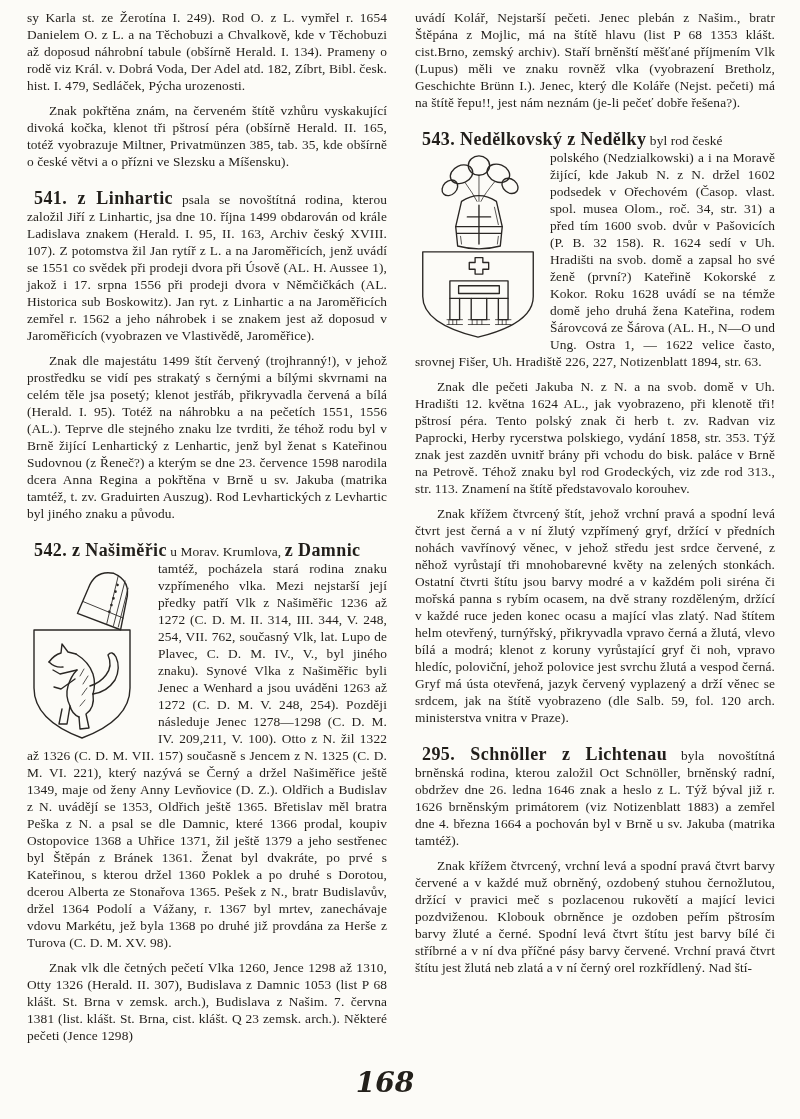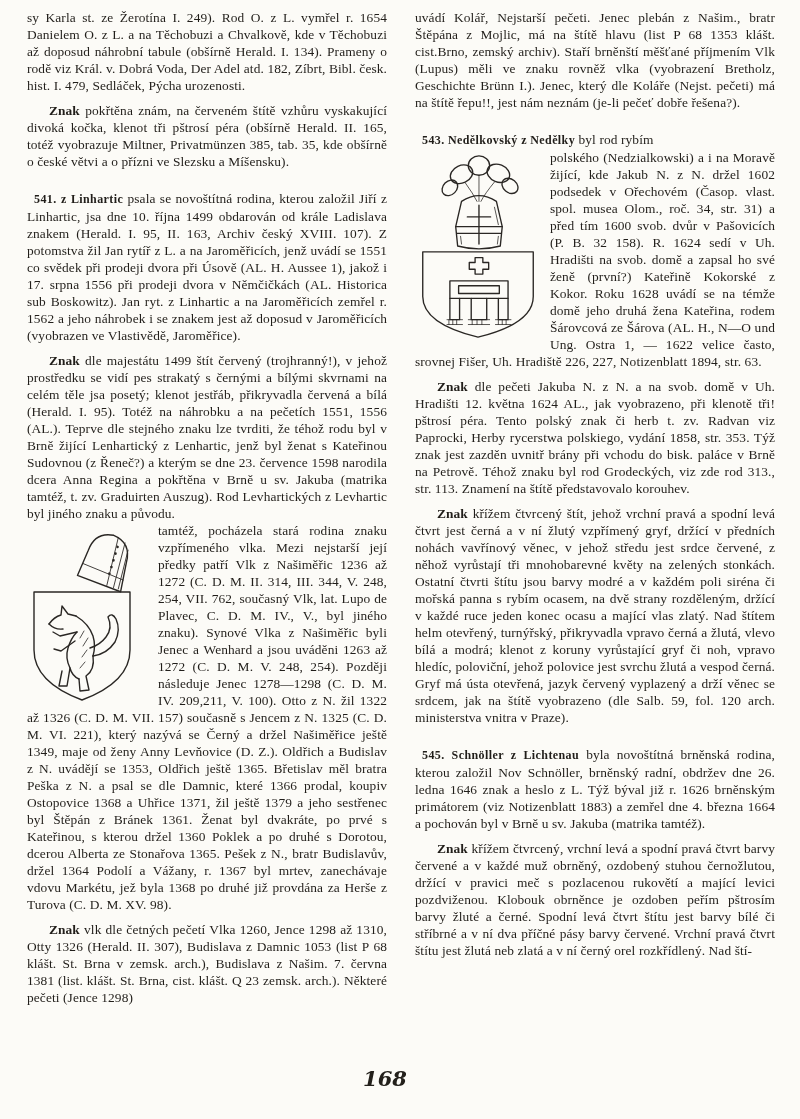--- a/index.html
+++ b/index.html
@@ -18,53 +18,54 @@
     width:360px;flex:0 0 360px;
     font-size:13.4px;line-height:17px;
     text-align:justify;
     letter-spacing:0.1px;
   }
   .para{margin:0;}
   .gap-top{margin-top:8px;}
   .sec-top{margin-top:20px;}
   .ind{text-indent:22px;}
   .ind-sm{text-indent:7px;}
-  .b{font-weight:700;}
-  .shead{font-weight:700;font-size:12px;letter-spacing:0.4px;}
+  .b{font-weight:400;}
+  .shead{font-weight:700;font-size:18px;letter-spacing:0.4px;}
   .figure{
     float:left;
     margin:2px 9px 3px 0;
   }
   .clear{clear:left;}
   .pagenum{
     position:absolute;top:1066px;left:0;right:30px;
     text-align:center;
     font-family:"DejaVu Serif",serif;
     font-style:italic;font-weight:700;
-    font-size:21px;color:#23201b;
+    font-size:28px;color:#23201b;
   }
   svg .ln{fill:none;stroke:#2a2724;stroke-width:1.4;stroke-linejoin:round;stroke-linecap:round;}
   svg .thin{fill:none;stroke:#2a2724;stroke-width:0.8;stroke-linecap:round;}
   svg .dot{fill:#2a2724;stroke:none;}
 </style>
 </head>
 <body>
 
 <div class="page">
   <div class="columns">
 
     <div class="col">
       <p class="para"><span>sy Karla st. ze Žerotína I. 249). Rod O. z L. vymřel r. 1654 Danielem O. z L. a na Těchobuzi a Chvalkově, kde v Těchobuzi až doposud náhrobní tabule (obšírně Herald. I. 134). Prameny o rodě viz Král. v. Dobrá Voda, Der Adel atd. 182, Zíbrt, Bibl. česk. hist. I. 479, Sedláček, Pýcha urozenosti.</span></p>
 
       <p class="para gap-top ind"><span class="b">Znak</span><span> pokřtěna znám, na červeném štítě vzhůru vyskakující divoká kočka, klenot tři pštrosí péra (obšírně Herald. II. 165, totéž vyobrazuje Miltner, Privatmünzen 385, tab. 35, kde obšírně o české větvi a o přízni ve Slezsku a Míšensku).</span></p>
 
       <p class="para sec-top ind-sm"><span class="shead">541. z Linhartic</span><span> psala se novoštítná rodina, kterou založil Jiří z Linhartic, jsa dne 10. října 1499 obdarován od krále Ladislava znakem (Herald. I. 95, II. 163, Archiv český XVIII. 107). Z potomstva žil Jan rytíř z L. a na Jaroměřicích, jenž uvádí se 1551 co svědek při prodeji dvora při Úsově (AL. H. Aussee 1), jakož i 17. srpna 1556 při prodeji dvora v Němčičkách (AL. Historica sub Boskowitz). Jan ryt. z Linhartic a na Jaroměřicích zemřel r. 1562 a jeho náhrobek i se znakem jest až doposud v Jaroměřicích (vyobrazen ve Vlastivědě, Jaroměřice).</span></p>
 
       <p class="para gap-top ind"><span class="b">Znak</span><span> dle majestátu 1499 štít červený (trojhranný!), v jehož prostředku se vidí pes strakatý s černými a bílými skvrnami na celém těle jsa posetý; klenot jestřáb, přikryvadla červená a bílá (Herald. I. 95). Totéž na náhrobku a na pečetích 1551, 1556 (AL.). Teprve dle stejného znaku lze tvrditi, že téhož rodu byl v Brně žijící Lenhartický z Lenhartic, jenž byl ženat s Kateřinou Sudovnou (z Řeneč?) a kterým se dne 23. července 1598 narodila dcera Anna Regina a pokřtěna v Brně u sv. Jakuba (matrika tamtéž, t. zv. Graduirten Auszug). Rod Levhartických z Levhartic byl jiného znaku a původu.</span></p>
 
+      <p class="para sec-top ind-sm"><span class="shead">542. z Našiměřic</span><span> u Morav. Krumlova, </span><span class="shead">z Damnic</span></p>
 
       <div class="para">
         <svg class="figure" width="122" height="182" viewBox="0 0 122 182" aria-hidden="true">
           <g transform="rotate(17 78 40)">
             <path class="ln" d="M58,32 Q59,12 78,10 Q97,12 98,32 L101,62 L55,59 Z"></path>
             <path class="thin" d="M83,11 L86,60"></path>
             <path class="thin" d="M91,14 L93,60 M96,20 L98,60"></path>
             <circle class="dot" cx="85" cy="20" r="1.3"></circle>
               <circle class="dot" cx="85" cy="27" r="1.3"></circle>
             <circle class="dot" cx="85" cy="34" r="1.3"></circle>
@@ -89,21 +90,21 @@
           </g>
         </svg><span>tamtéž, pocházela stará rodina znaku vzpřímeného vlka. Mezi nejstarší její předky patří Vlk z Našiměřic 1236 až 1272 (C. D. M. II. 314, III. 344, V. 248, 254, VII. 762, současný Vlk, lat. Lupo de Plavec, C. D. M. IV., V., byl jiného znaku). Synové Vlka z Našiměřic byli Jenec a Wenhard a jsou uváděni 1263 až 1272 (C. D. M. V. 248, 254). Později následuje Jenec 1278—1298 (C. D. M. IV. 209,211, V. 100). Otto z N. žil 1322 až 1326 (C. D. M. VII. 157) současně s Jencem z N. 1325 (C. D. M. VI. 221), který nazývá se Černý a držel Našiměřice ještě 1349, maje od ženy Anny Levňovice (D. Z.). Oldřich a Budislav z N. uvádějí se 1353, Oldřich ještě 1365. Břetislav měl bratra Peška z N. a psal se dle Damnic, které 1366 prodal, koupiv Ostopovice 1368 a Uhřice 1371, žil ještě 1379 a jeho sestřenec byl Štěpán z Bránek 1361. Ženat byl dvakráte, po prvé s Kateřinou, s kterou držel 1360 Poklek a po druhé s Dorotou, dcerou Alberta ze Stonařova 1365. Pešek z N., bratr Budislavův, držel 1364 Podolí a Vážany, r. 1367 byl mrtev, zanechávaje vdovu Markétu, jež byla 1368 po druhé již provdána za Herše z Turova (C. D. M. XV. 98).</span>
       </div>
 
       <p class="para gap-top ind clear"><span class="b">Znak</span><span> vlk dle četných pečetí Vlka 1260, Jence 1298 až 1310, Otty 1326 (Herald. II. 307), Budislava z Damnic 1053 (list P 68 klášt. St. Brna v zemsk. arch.), Budislava z Našim. 7. června 1381 (list. klášt. St. Brna, cist. klášt. Q 23 zemsk. arch.). Některé pečeti (Jence 1298)</span></p>
     </div>
 
     <div class="col">
       <p class="para"><span>uvádí Kolář, Nejstarší pečeti. Jenec plebán z Našim., bratr Štěpána z Mojlic, má na štítě hlavu (list P 68 1353 klášt. cist.Brno, zemský archiv). Staří brněnští měšťané příjmením Vlk (Lupus) měli ve znaku rovněž vlka (vyobrazení Bretholz, Geschichte Brünn I.). Jenec, který dle Koláře (Nejst. pečeti) má na štítě řepu!!, jest nám neznám (je-li pečeť dobře řešena?).</span></p>
 
-      <p class="para sec-top ind-sm"><span class="shead">543. Nedělkovský z Nedělky</span><span> byl rod rybím</span></p>
+      <p class="para sec-top ind-sm"><span class="shead">543. Nedělkovský z Nedělky</span><span> byl rod české</span></p>
 
       <div class="para">
         <svg class="figure" width="126" height="190" viewBox="0 0 126 196" aria-hidden="true">
           <g>
             <ellipse class="ln" cx="46" cy="24" rx="12" ry="9" transform="rotate(-25 46 24)"></ellipse>
             <ellipse class="ln" cx="64" cy="15" rx="11" ry="10"></ellipse>
             <ellipse class="ln" cx="84" cy="23" rx="12" ry="9" transform="rotate(22 84 23)"></ellipse>
             <ellipse class="ln" cx="34" cy="38" rx="9" ry="7" transform="rotate(-45 34 38)"></ellipse>
             <ellipse class="ln" cx="96" cy="36" rx="9" ry="7" transform="rotate(40 96 36)"></ellipse>
             <path class="thin" d="M50,33 Q58,44 62,52 M64,25 L64,52 M80,32 Q70,44 66,52"></path>
@@ -127,20 +128,20 @@
             <path class="thin" d="M31,174 h16 M31,179 h16 M33,174 v5 M37,174 v5 M41,174 v5 M53,174 h22 M53,179 h22 M57,174 v5 M62,174 v5 M67,174 v5 M81,174 h16 M81,179 h16 M84,174 v5 M88,174 v5 M92,174 v5"></path>
           </g>
         </svg><span>polského (Nedzialkowski) a i na Moravě žijící, kde Jakub N. z N. držel 1602 podsedek v Ořechovém (Časop. vlast. spol. musea Olom., roč. 34, str. 31) a před tím 1600 svob. dvůr v Pašovicích (P. B. 32 158). R. 1624 sedí v Uh. Hradišti na svob. domě a zapsal ho své ženě (první?) Kateřině Kokorské z Kokor. Roku 1628 uvádí se na témže domě jeho druhá žena Kateřina, rodem Šárovcová ze Šárova (AL. H., N—O und Ung. Ostra 1, — 1622 velice často, srovnej Fišer, Uh. Hradiště 226, 227, Notizenblatt 1894, str. 63.</span>
       </div>
 
       <p class="para gap-top ind clear"><span class="b">Znak</span><span> dle pečeti Jakuba N. z N. a na svob. domě v Uh. Hradišti 12. května 1624 AL., jak vyobrazeno, při klenotě tři! pštrosí péra. Tento polský znak či herb t. zv. Radvan viz Paprocki, Herby rycerstwa polskiego, vydání 1858, str. 353. Týž znak jest zazděn uvnitř brány při vchodu do bisk. paláce v Brně na Petrově. Téhož znaku byl rod Grodeckých, viz zde rod 313., str. 113. Znamení na štítě představovalo korouhev.</span></p>
 
 
       <p class="para gap-top ind"><span class="b">Znak</span><span> křížem čtvrcený štít, jehož vrchní pravá a spodní levá čtvrt jest černá a v ní žlutý vzpřímený gryf, držící v předních nohách vavřínový věnec, v jehož středu jest srdce červené, z něhož vyrůstají tři mnohobarevné květy na zelených stonkách. Ostatní čtvrti štítu jsou barvy modré a v každém poli siréna či mořská panna s rybím ocasem, na dvě strany rozděleným, držící v každé ruce jeden konec ocasu a mající vlas zlatý. Nad štítem helm otevřený, turnýřský, přikryvadla vpravo černá a žlutá, vlevo bílá a modrá; klenot z koruny vyrůstající gryf či noh, vpravo hledíc, poloviční, jehož polovice jest svrchu žlutá a vespod černá. Gryf má ústa otevřená, jazyk červený vyplazený a drží věnec se srdcem, jak na štítě vyobrazeno (dle Salb. 59, fol. 120 arch. ministerstva vnitra v Praze).</span></p>
 
-      <p class="para sec-top ind-sm"><span class="shead">545. Schnöller z Lichtenau</span><span> byla novoštítná brněnská rodina, kterou založil Nov Schnöller, brněnský radní, obdržev dne 26. ledna 1646 znak a heslo z L. Týž býval již r. 1626 brněnským primátorem (viz Notizenblatt 1883) a zemřel dne 4. března 1664 a pochován byl v Brně u sv. Jakuba (matrika tamtéž).</span></p>
+      <p class="para sec-top ind-sm"><span class="shead">295. Schnöller z Lichtenau</span><span> byla novoštítná brněnská rodina, kterou založil Oct Schnöller, brněnský radní, obdržev dne 26. ledna 1646 znak a heslo z L. Týž býval již r. 1626 brněnským primátorem (viz Notizenblatt 1883) a zemřel dne 4. března 1664 a pochován byl v Brně u sv. Jakuba (matrika tamtéž).</span></p>
 
       <p class="para gap-top ind"><span class="b">Znak</span><span> křížem čtvrcený, vrchní levá a spodní pravá čtvrt barvy červené a v každé muž obrněný, ozdobený stuhou černožlutou, držící v pravici meč s pozlacenou rukovětí a mající levici pozdviženou. Klobouk obrněnce je ozdoben peřím pštrosím barvy žluté a černé. Spodní levá čtvrt štítu jest barvy bílé či stříbrné a v ní dva příčné pásy barvy červené. Vrchní pravá čtvrt štítu jest žlutá neb zlatá a v ní černý orel rozkřídlený. Nad ští-</span></p>
     </div>
   </div>
 
   <div class="pagenum">168</div>
 </div>
 
 </body></html>

